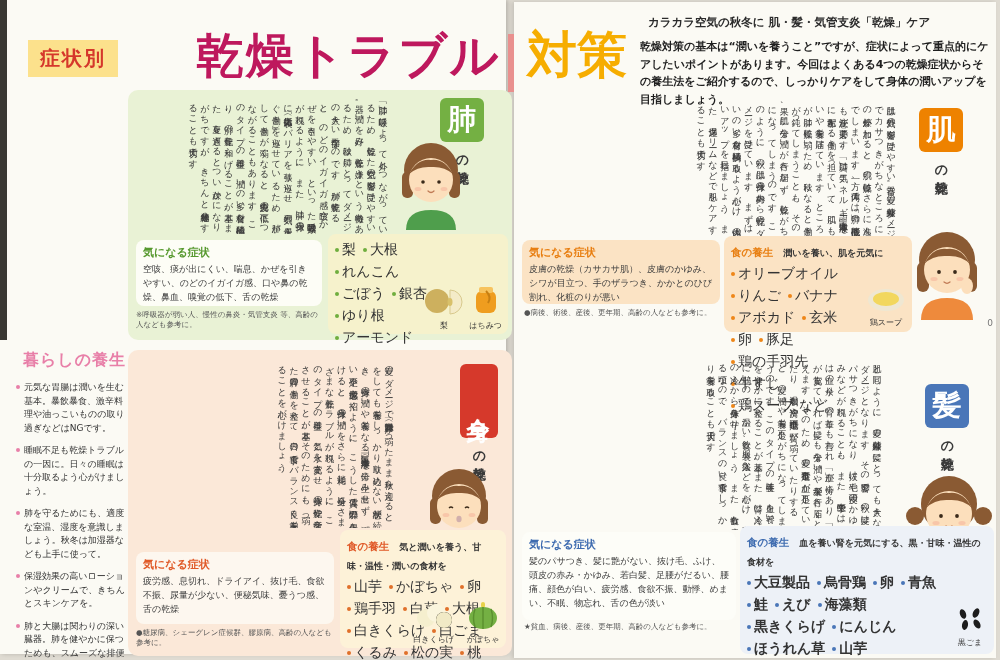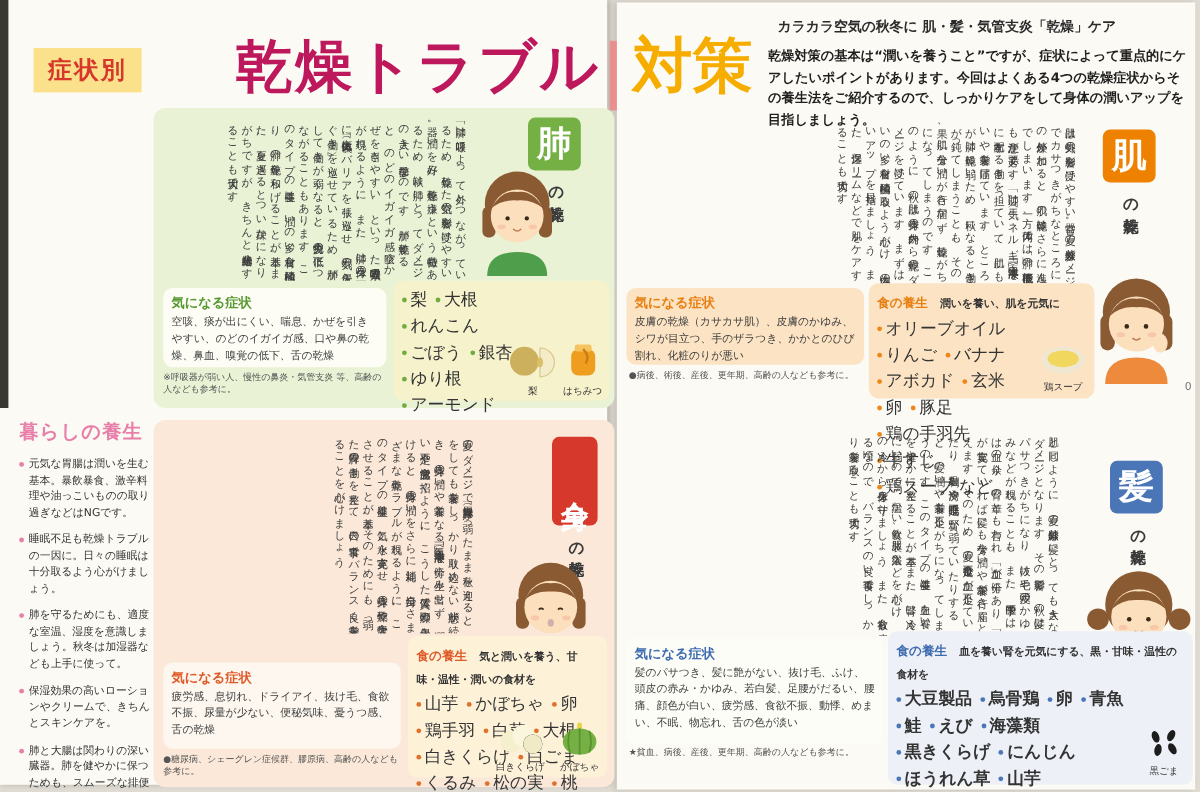--- a/index.html
+++ b/index.html
@@ -84,21 +84,21 @@
   .hair .vtext { left:4px; top:8px; width:358px; height:172px; }
   .hair .organ-label { right:26px; top:34px; }
   .hair .illus { right:0px; top:118px; }
   .hair .sym-box { left:2px; top:182px; width:214px; height:88px; background:#fdfdf8; }
   .hair .note { left:4px; top:272px; width:214px; }
   .hair .food-box { left:220px; top:176px; width:254px; height:128px; background:#edf1f7; }
   .hair .food-items { width:196px;font-weight:bold; }
 
   
   .lifestyle { position:absolute; left:16px; top:350px; width:110px; }
-  .life-title { font-size:16px; font-weight:800; color:#e87fa8; letter-spacing:1px; }
+  .life-title { font-size:16px; font-weight:800; color:#e87fa8; letter-spacing:1px;text-align:right; }
   .life-items { margin-top:10px; }
   .life-item { display:block; position:relative; padding-left:8px; font-size:9px; line-height:1.5;
                color:#333; margin-bottom:9px; }
   .life-item::before { content:""; position:absolute; left:0; top:4px; width:4px; height:4px;
                        border-radius:50%; background:#e87fa8; }
 </style>
 </head>
 <body>
 
 <div class="canvas">

